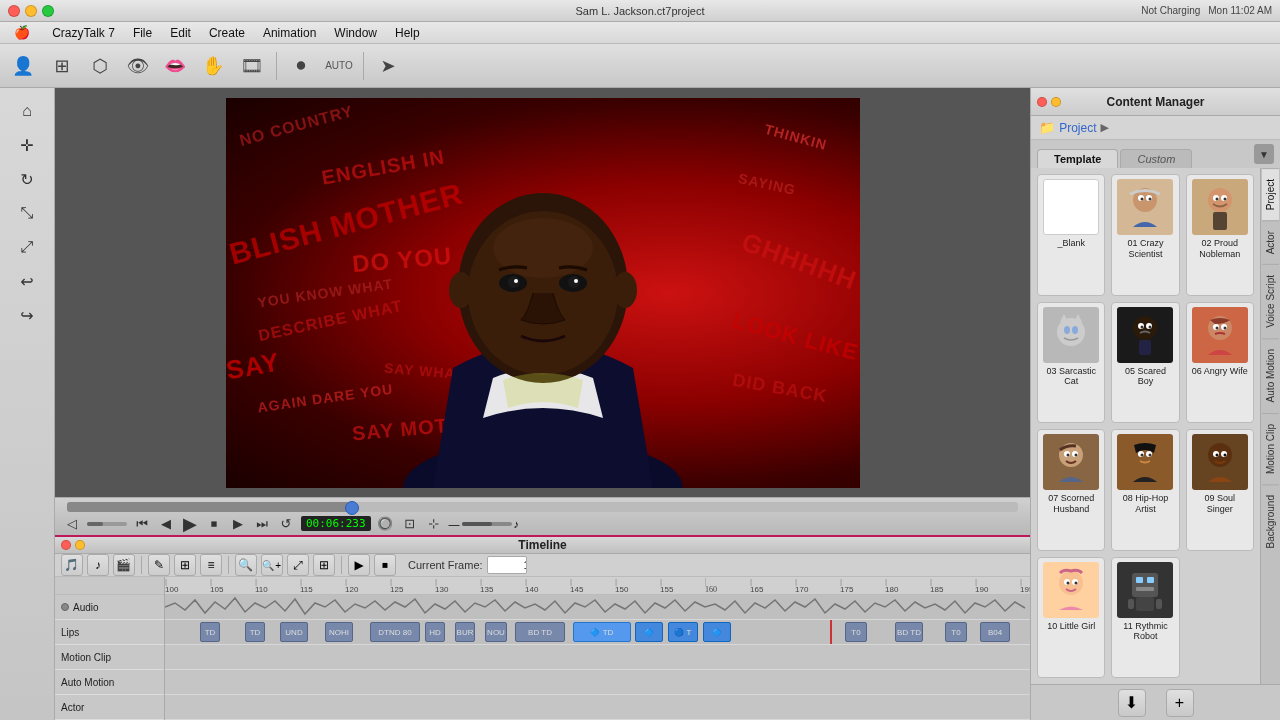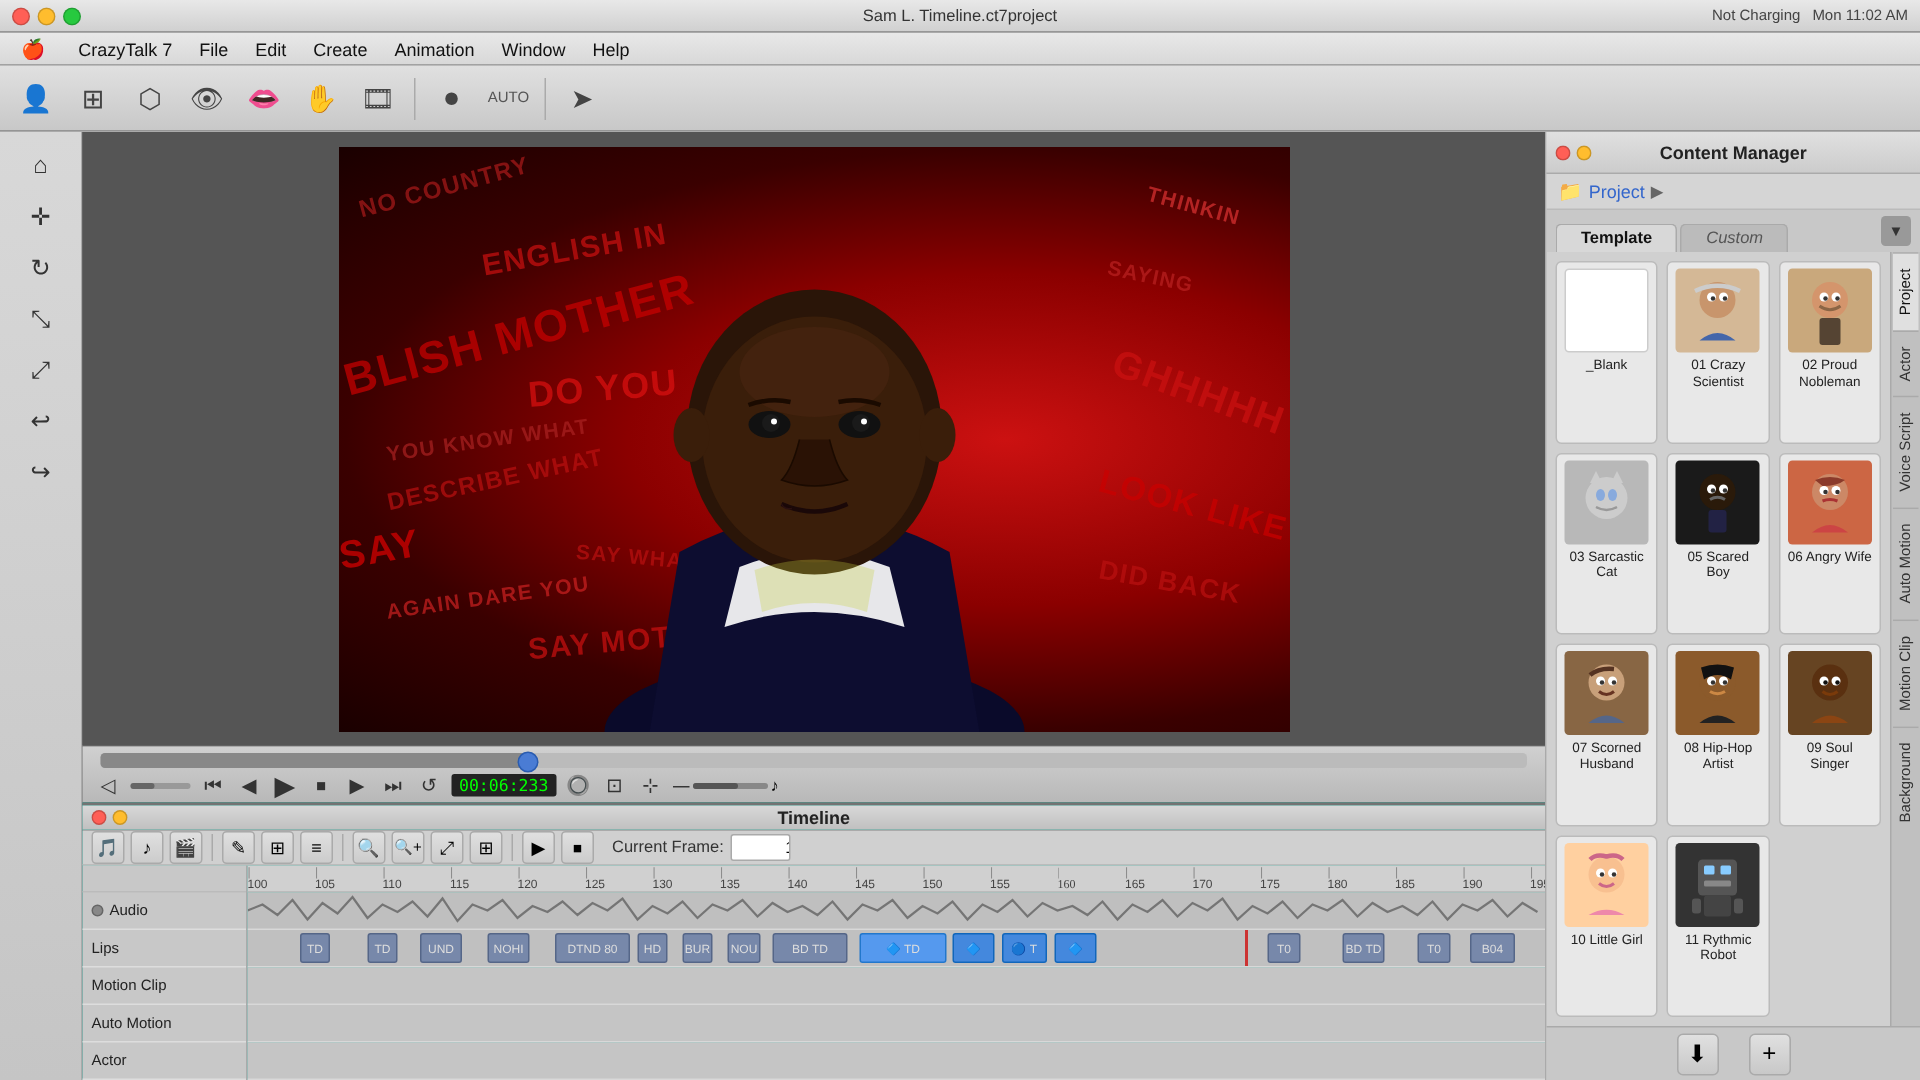--- a/index.html
+++ b/index.html
@@ -307,22 +307,22 @@
       border: 1px solid #aaa;
       border-radius: 4px;
       display: flex; align-items: center; justify-content: center;
       cursor: pointer;
       font-size: 16px;
     }
 
     
     .timeline-section {
       height: 185px;
-      background: #14b8a6;
-      border-top: 2px solid #737373;
+      background: #f97316;
+      border-top: 2px solid #be185d;
       display: flex;
       flex-direction: column;
     }
     .timeline-header {
       height: 24px;
       background: linear-gradient(to bottom, #d8d8d8, #c0c0c0);
       border-bottom: 1px solid #aaa;
       display: flex;
       align-items: center;
       justify-content: center;
@@ -453,21 +453,21 @@
   </style>
 </head>
 <body>
 
 <div class="title-bar">
   <div class="title-bar-buttons">
     <div class="tb-btn tb-close"></div>
     <div class="tb-btn tb-min"></div>
     <div class="tb-btn tb-max"></div>
   </div>
-  <div class="title-bar-title">Sam L. Timeline.ct7project</div>
+  <div class="title-bar-title">Sam L. Jackson.ct7project</div>
   <div class="title-bar-right">
     <span>Not Charging</span>
     <span>Mon 11:02 AM</span>
   </div>
 </div>
 
 <div class="menu-bar">
   <span class="menu-item apple-logo">🍎</span>
   <span class="menu-item">CrazyTalk 7</span>
   <span class="menu-item">File</span>

